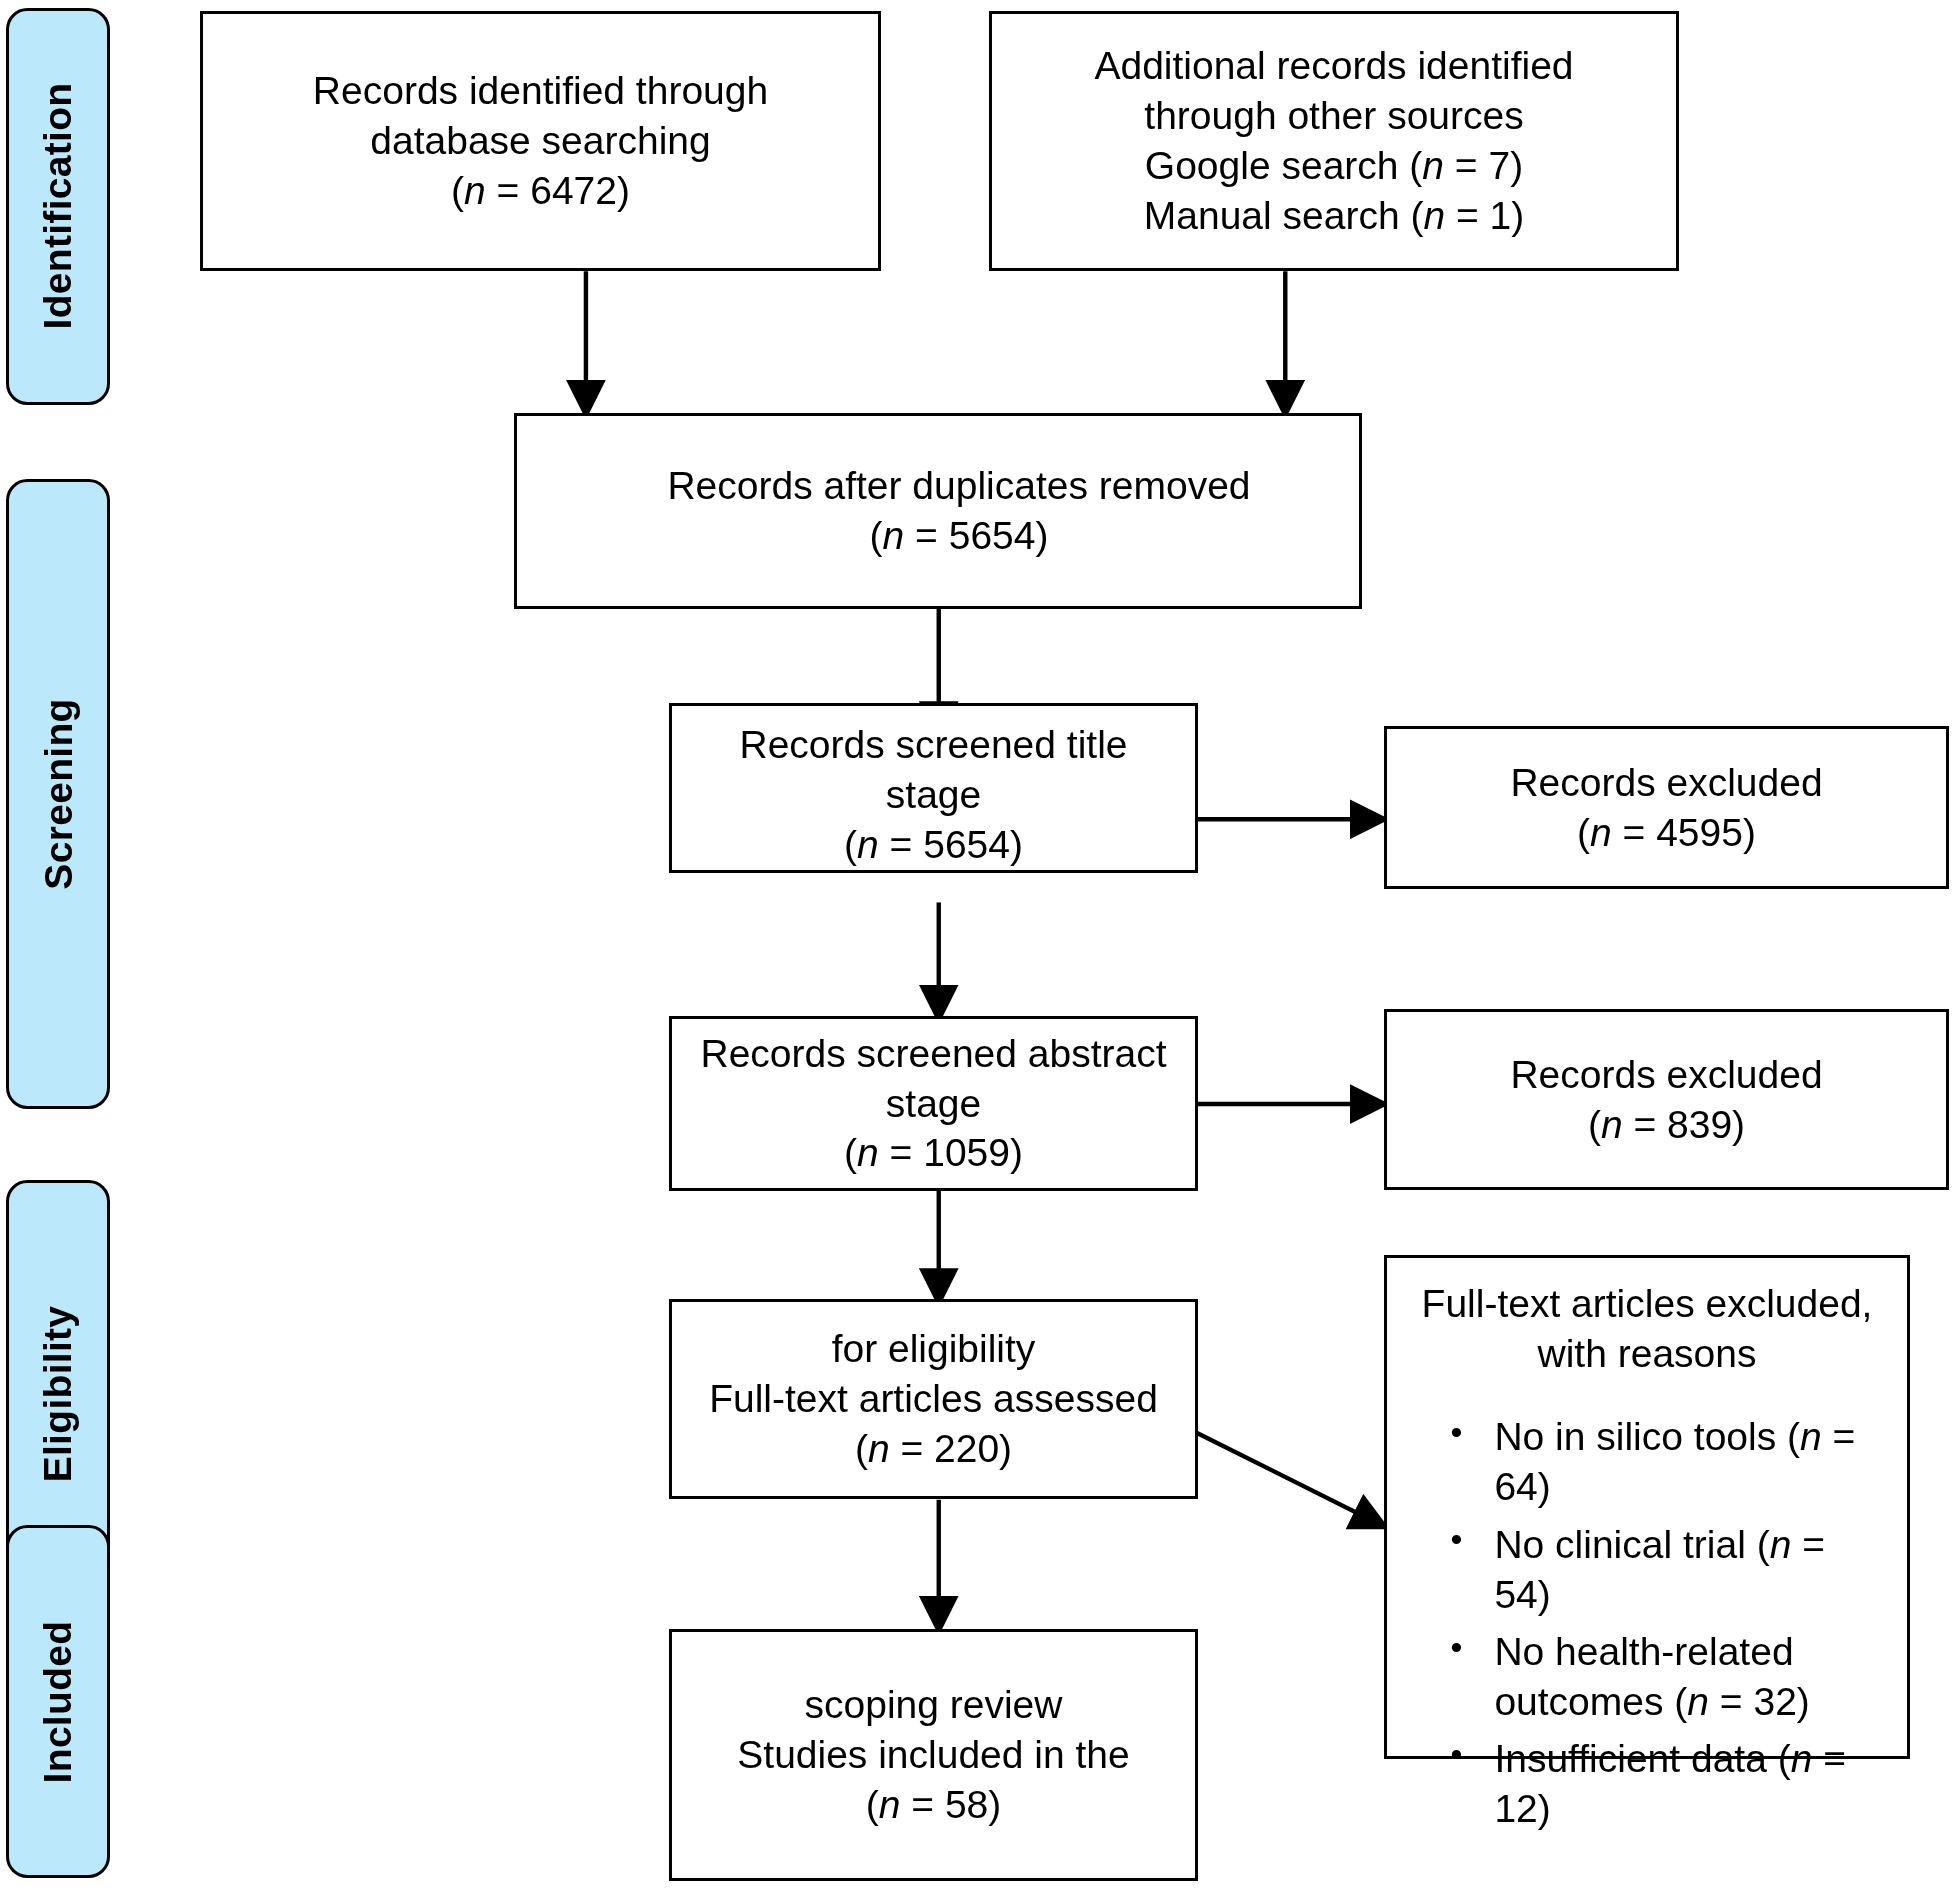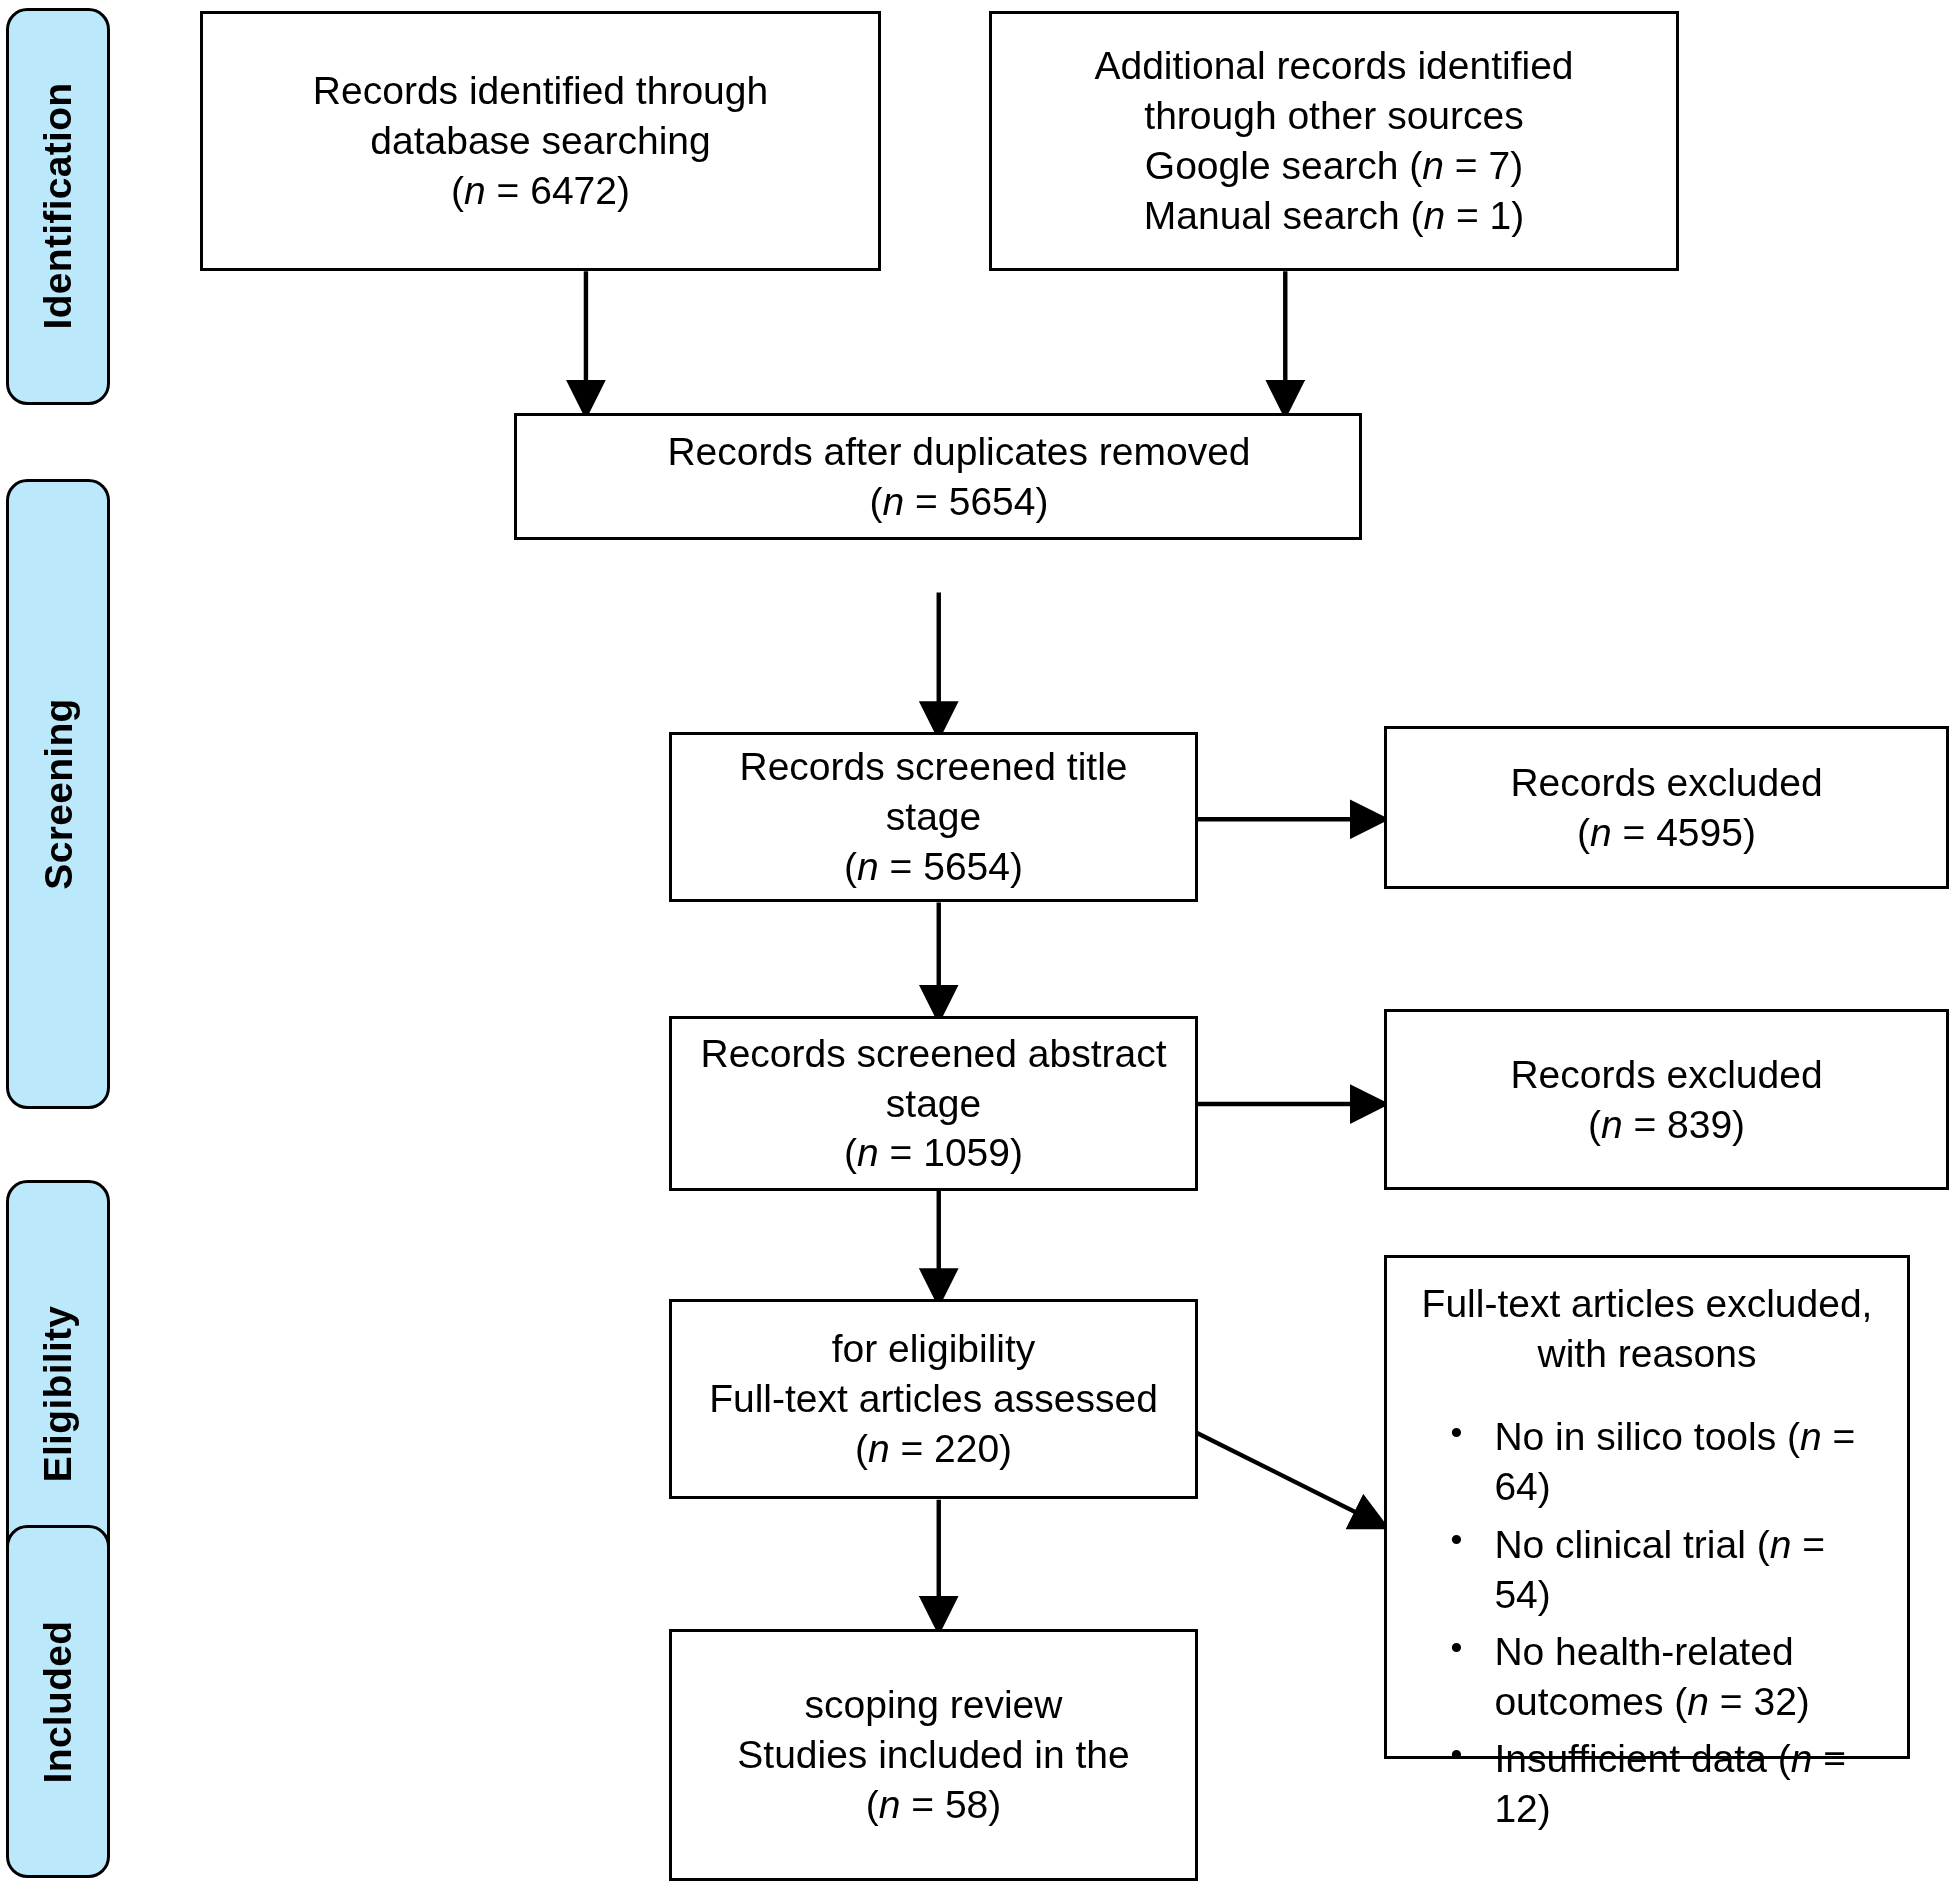--- a/index.html
+++ b/index.html
@@ -157,28 +157,28 @@
 
   <div class="flow-box" style="left:989px; top:11.3px; width:690px; height:260px;align-items:center;">
     <div class="box-text">
       <span class="ln">Additional records identified</span>
       <span class="ln">through other sources</span>
       <span class="ln"><span>Google search (</span><span class="it">n</span><span> = 7)</span></span>
       <span class="ln"><span>Manual search (</span><span class="it">n</span><span> = 1)</span></span>
     </div>
   </div>
 
-  <div class="flow-box" style="left:514px; top:413px; width:848px; height:127px;padding-left:42px;">
+  <div class="flow-box" style="left:514px; top:413px; width:848px; height:196px;padding-left:42px;">
     <div class="box-text">
       <span class="ln">Records after duplicates removed</span>
       <span class="ln"><span>(</span><span class="it">n</span><span> = 5654)</span></span>
     </div>
   </div>
 
-  <div class="flow-box" style="left:669px; top:732px; width:529px; height:170px;">
+  <div class="flow-box" style="left:669px; top:703px; width:529px; height:170px;align-items:flex-end;">
     <div class="box-text">
       <span class="ln">Records screened title</span>
       <span class="ln">stage</span>
       <span class="ln"><span>(</span><span class="it">n</span><span> = 5654)</span></span>
     </div>
   </div>
 
   <div class="flow-box" style="left:1384px; top:726px; width:565px; height:163px;">
     <div class="box-text">
       <span class="ln">Records excluded</span>

